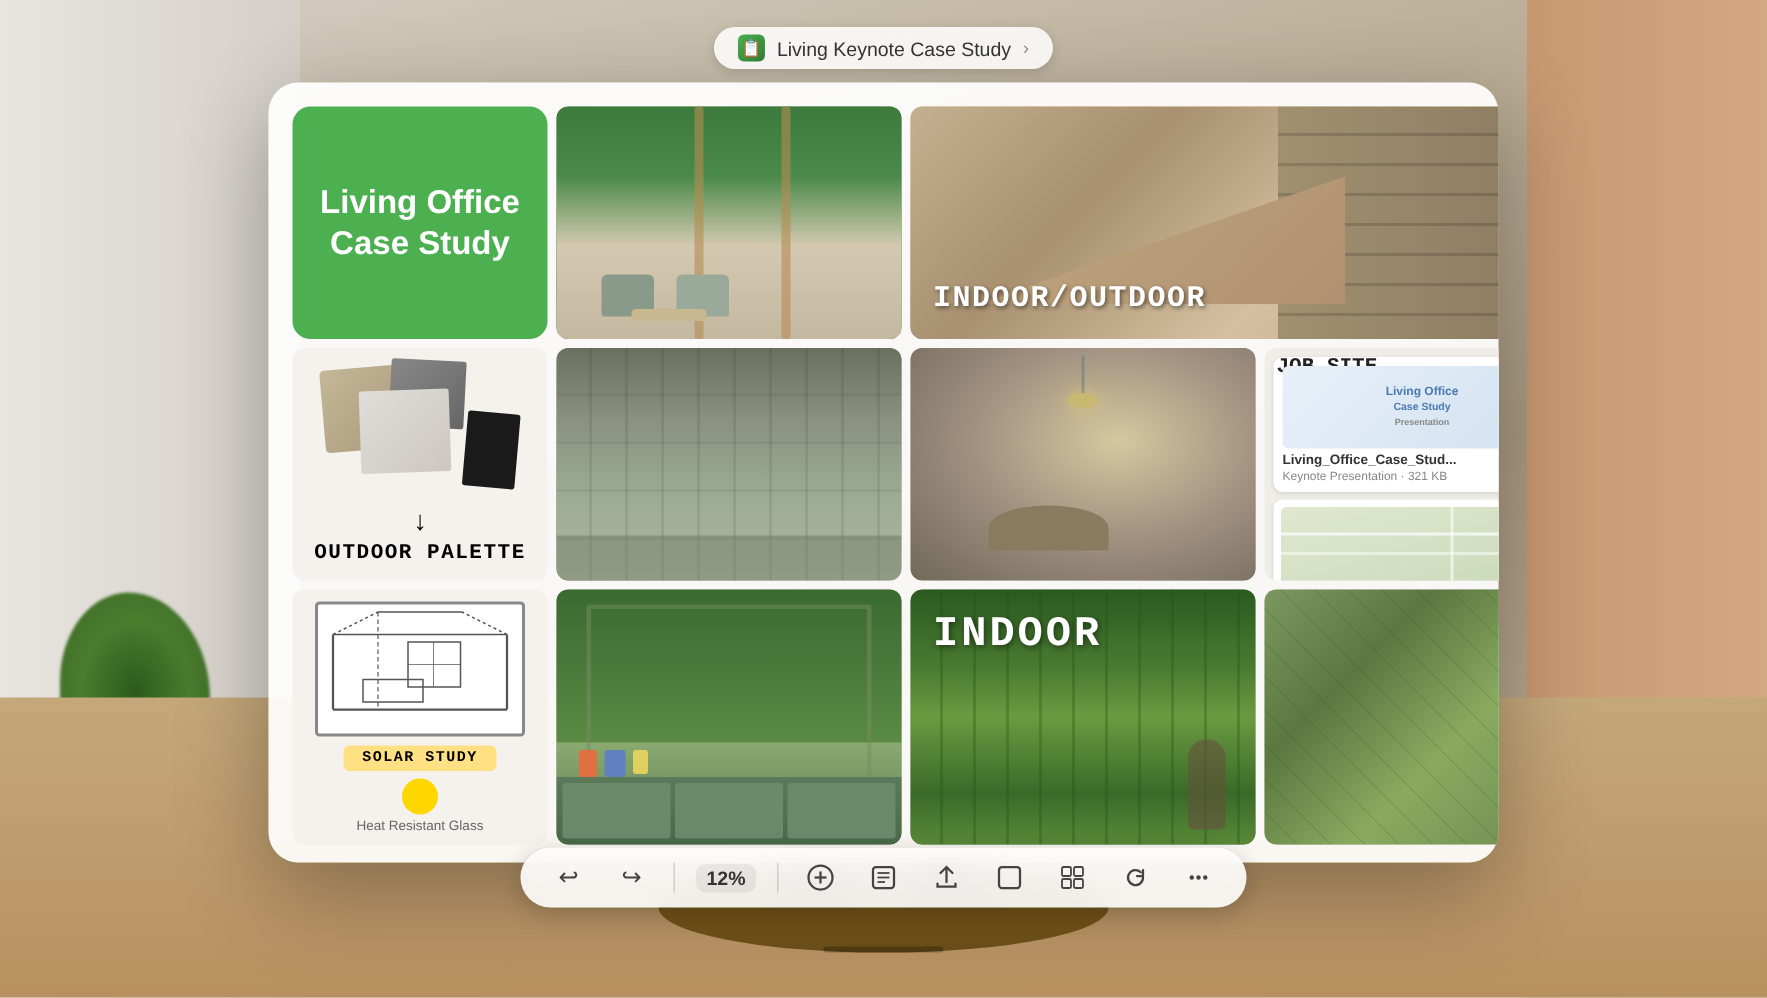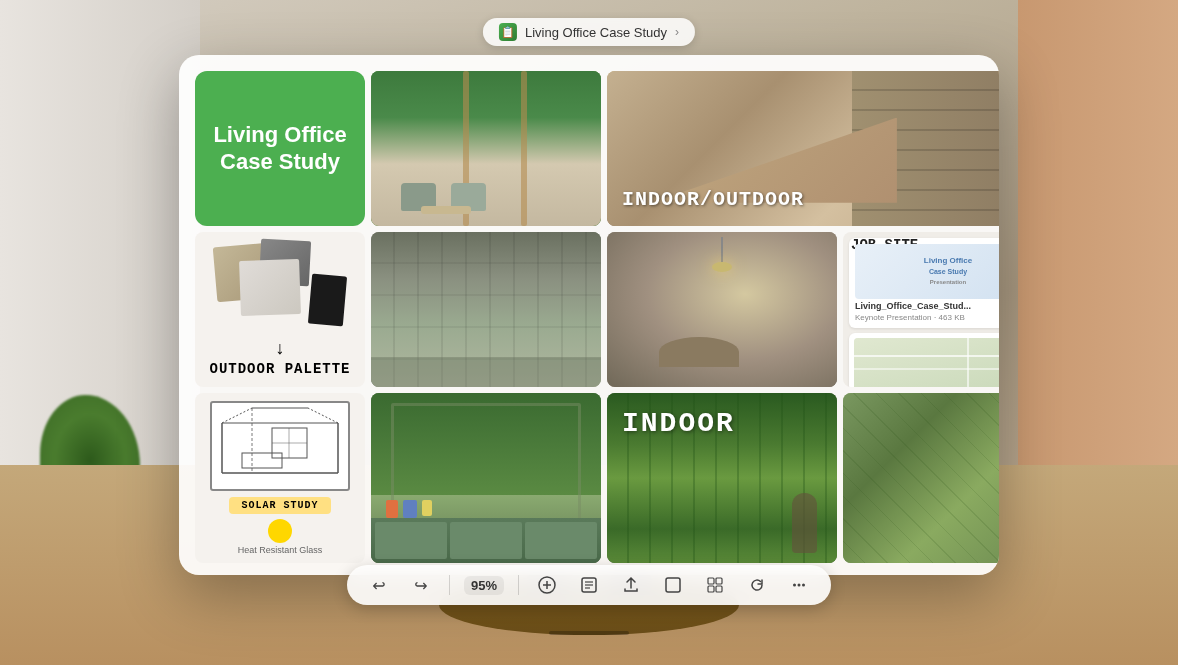--- a/index.html
+++ b/index.html
@@ -619,21 +619,21 @@
 <div class="coffee-table"></div>
 
 <div class="books">
   <div class="book" style="background:#6a5030;"></div>
   <div class="book" style="background:#8a7040;"></div>
   <div class="book" style="background:#5a4028;"></div>
 </div>
 
 <div class="top-bar">
   <div class="top-bar-icon">📋</div>
-  <span>Living Office Case Study</span>
+  <span>Living Keynote Case Study</span>
   <span class="top-bar-chevron">›</span>
 </div>
 
 <div class="board-container">
   <div class="board-grid">
 
     <div class="cell-title">
       <div class="cell-title-text">
         <span>Living Office</span><br>
         <span>Case Study</span>
@@ -698,21 +698,21 @@
 
       <div class="card-keynote">
         <div class="keynote-preview">
           <div class="keynote-inner-text">
             <div style="font-size:8px;color:#4a7ab0;font-weight:800;">Living Office</div>
             <div style="font-size:7px;color:#4a7ab0;">Case Study</div>
             <div style="font-size:6px;color:#888;margin-top:3px;">Presentation</div>
           </div>
         </div>
         <div class="keynote-filename">Living_Office_Case_Stud...</div>
-        <div class="keynote-meta">Keynote Presentation · 463 KB</div>
+        <div class="keynote-meta">Keynote Presentation · 321 KB</div>
       </div>
 
       <div class="card-map-item">
         <div class="map-preview">
           <div style="position:absolute;inset:0;background:linear-gradient(to bottom right,#e0e8d0,#c8d8b8);"></div>
 
           <div style="position:absolute;top:30%;left:0;right:0;height:2px;background:rgba(255,255,255,0.7);"></div>
           <div style="position:absolute;top:55%;left:0;right:0;height:2px;background:rgba(255,255,255,0.5);"></div>
           <div style="position:absolute;top:0;bottom:0;left:60%;width:2px;background:rgba(255,255,255,0.6);"></div>
         </div>
@@ -798,21 +798,21 @@
       </div>
     </div>
 
   </div>
 </div>
 
 <div class="toolbar">
   <div class="toolbar-btn">↩</div>
   <div class="toolbar-btn">↪</div>
   <div class="toolbar-divider"></div>
-  <div class="toolbar-zoom">95%</div>
+  <div class="toolbar-zoom">12%</div>
   <div class="toolbar-divider"></div>
   <div class="toolbar-btn">
     <svg width="18" height="18" viewBox="0 0 18 18" fill="none">
       <circle cx="9" cy="9" r="8" stroke="#444" stroke-width="1.5"></circle>
       <line x1="9" y1="5" x2="9" y2="13" stroke="#444" stroke-width="1.5"></line>
       <line x1="5" y1="9" x2="13" y2="9" stroke="#444" stroke-width="1.5"></line>
     </svg>
   </div>
   <div class="toolbar-btn">
     <svg width="18" height="18" viewBox="0 0 18 18" fill="none">

